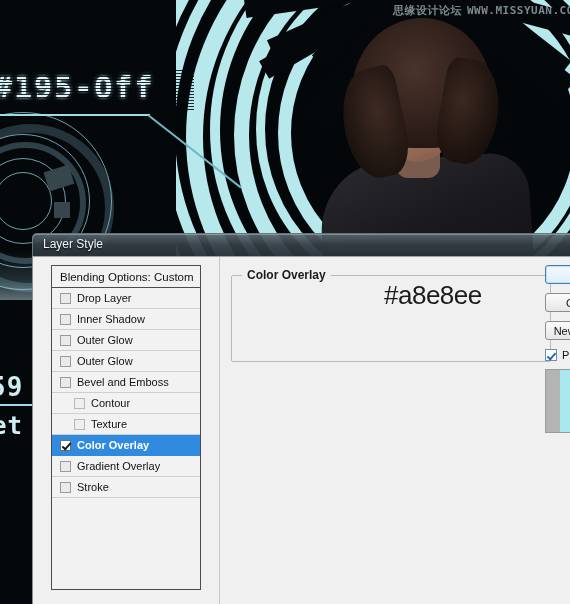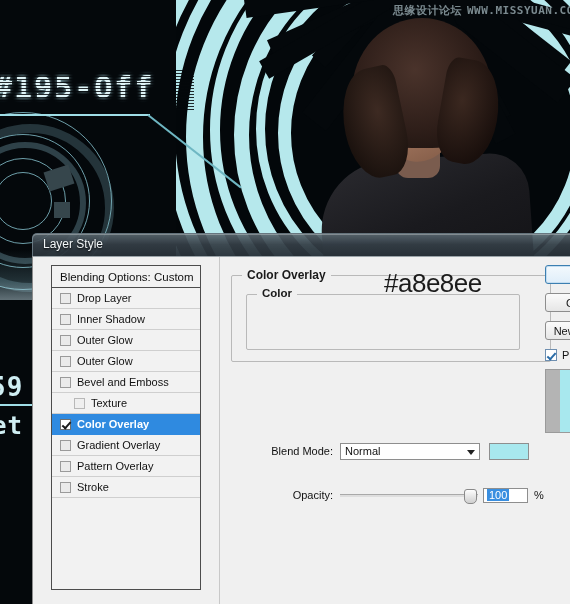--- a/index.html
+++ b/index.html
@@ -141,21 +141,21 @@
   .strack{position:absolute;left:0;top:6px;width:138px;height:2px;
        background:#dedede;border-top:1px solid #a9a9a9;}
   .sthumb{position:absolute;left:124px;top:1px;width:11px;height:13px;
        background:linear-gradient(180deg,#fdfdfd,#cfcfcf);border:1px solid #8a8a8a;
        border-radius:3px 3px 5px 5px;}
   .numfield{width:45px;height:15px;border:1px solid #8e8e8e;background:#fff;
        box-sizing:border-box;display:flex;align-items:center;padding-left:3px;margin-left:3px;}
   .numfield .selnum{background:#3a8fe0;color:#fff;font-size:11px;padding:0 2px;}
   .pct{margin-left:6px;font-size:11px;color:#111;}
 
-  .hexnote{position:absolute;left:384px;top:268px;font-size:26px;color:#1b1b1b;
+  .hexnote{position:absolute;left:384px;top:280px;font-size:26px;color:#1b1b1b;
        font-family:"Liberation Sans", sans-serif;letter-spacing:-.5px;}
 
   
   .btncol{position:absolute;left:512px;top:8px;width:80px;}
   .btn{width:76px;height:19px;border:1px solid #8d8d8d;border-radius:3px;
        background:linear-gradient(180deg,#fbfbfb,#e6e6e6);
        font-size:11px;color:#111;display:flex;align-items:center;justify-content:center;
        box-sizing:border-box;margin-bottom:9px;}
   .btn.def{border:1px solid #3c7fb1;box-shadow:0 0 0 1px #c4ddf0 inset;
        background:linear-gradient(180deg,#f3f9fd,#dfeefa);}
@@ -275,71 +275,47 @@
           <div class="sl-row">
             <span class="cb"></span>
             <span>Outer Glow</span>
           </div>
           <div class="sl-row">
             <span class="cb"></span>
             <span>Bevel and Emboss</span>
           </div>
           <div class="sl-row indent">
             <span class="cb light"></span>
+            <span>Contour</span>
+          </div>
+          <div class="sl-row indent">
+            <span class="cb light"></span>
             <span>Texture</span>
           </div>
           <div class="sl-row sel">
             <span class="cb on"></span>
             <span>Color Overlay</span>
           </div>
           <div class="sl-row">
             <span class="cb"></span>
             <span>Gradient Overlay</span>
           </div>
           <div class="sl-row">
             <span class="cb"></span>
-            <span>Pattern Overlay</span>
-          </div>
-          <div class="sl-row">
-            <span class="cb"></span>
             <span>Stroke</span>
           </div>
           <div class="sl-row blank"></div>
         </div>
 
       <div class="vdiv"></div>
 
       <div class="content">
         <div class="group" id="grp-outer">
           <div class="glabel">Color Overlay</div>
 
-          <div class="group" id="grp-inner">
-            <div class="glabel">Color</div>
-
-            <div class="frow r1">
-              <div class="flabel">Blend Mode:</div>
-              <div class="combo">
-                <span>Normal</span>
-                <div class="arrow"></div>
-              </div>
-              <div class="swatch" id="color-swatch" style="background: rgb(168, 232, 238);"></div>
-            </div>
-
-            <div class="frow r2">
-              <div class="flabel">Opacity:</div>
-              <div class="slider">
-                <div class="strack"></div>
-                <div class="sthumb"></div>
-              </div>
-              <div class="numfield">
-                <span class="selnum">100</span>
-              </div>
-              <div class="pct">%</div>
-            </div>
-          </div>
         </div>
       </div>
 
       <div class="btncol">
         <div class="btn def">OK</div>
         <div class="btn">Cancel</div>
         <div class="btn">New Style...</div>
         <div class="prev-row">
           <span class="cbsm"></span>
           <span>Preview</span>

